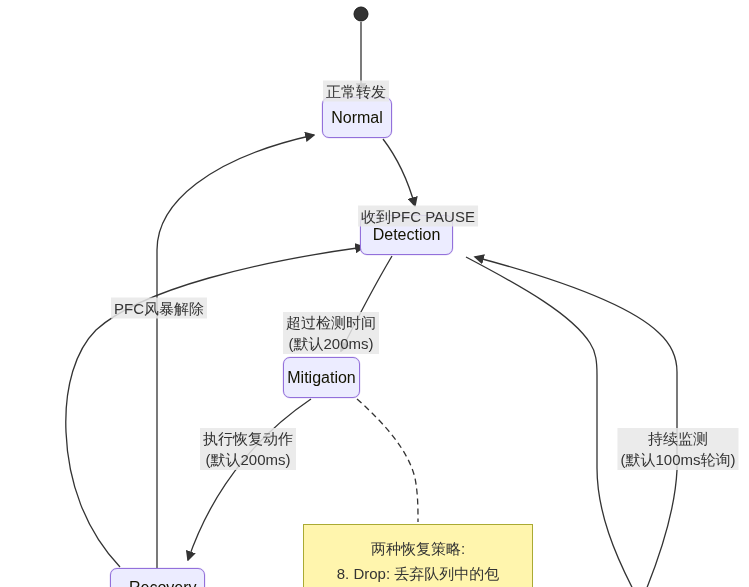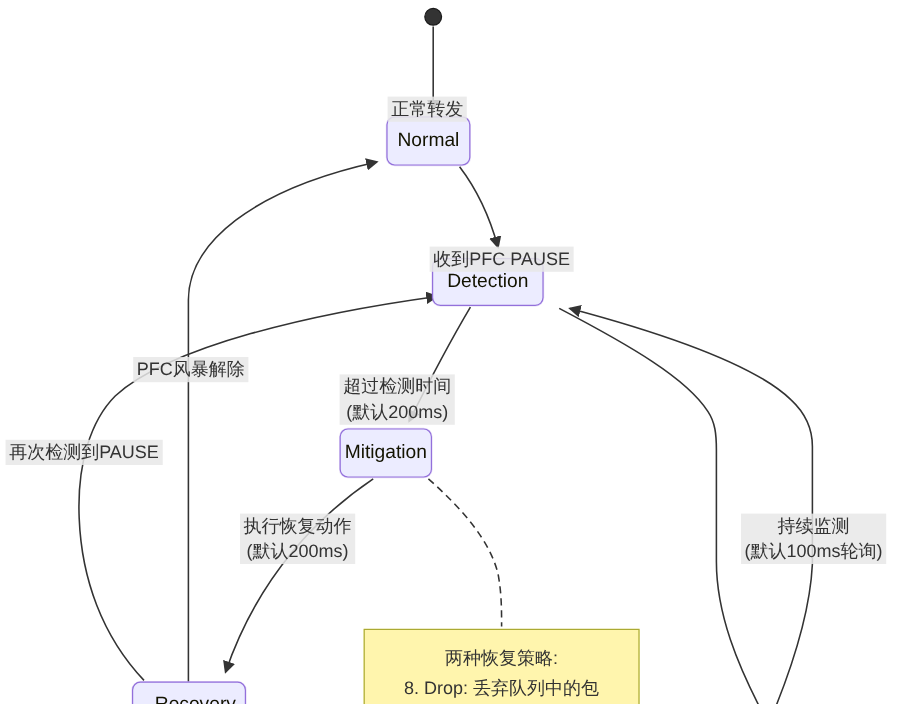--- a/index.html
+++ b/index.html
@@ -81,21 +81,20 @@
 
   <div class="edge-label" style="left:418px;top:176px;margin-top:40px;">收到PFC PAUSE</div>
 
   <div class="edge-label" style="left:331px;top:309px;margin-top:24px;">
     <div>超过检测时间</div>
     <div>(默认200ms)</div>
   </div>
 
   <div class="edge-label" style="left:159px;top:308px;">PFC风暴解除</div>
 
-  <div class="edge-label" style="left:70px;top:377px;">再次检测到PAUSE</div>
 
   <div class="edge-label" style="left:248px;top:449px;">
     <div>执行恢复动作</div>
     <div>(默认200ms)</div>
   </div>
 
   <div class="edge-label" style="left:678px;top:449px;">
     <div>持续监测</div>
     <div>(默认100ms轮询)</div>
   </div>

